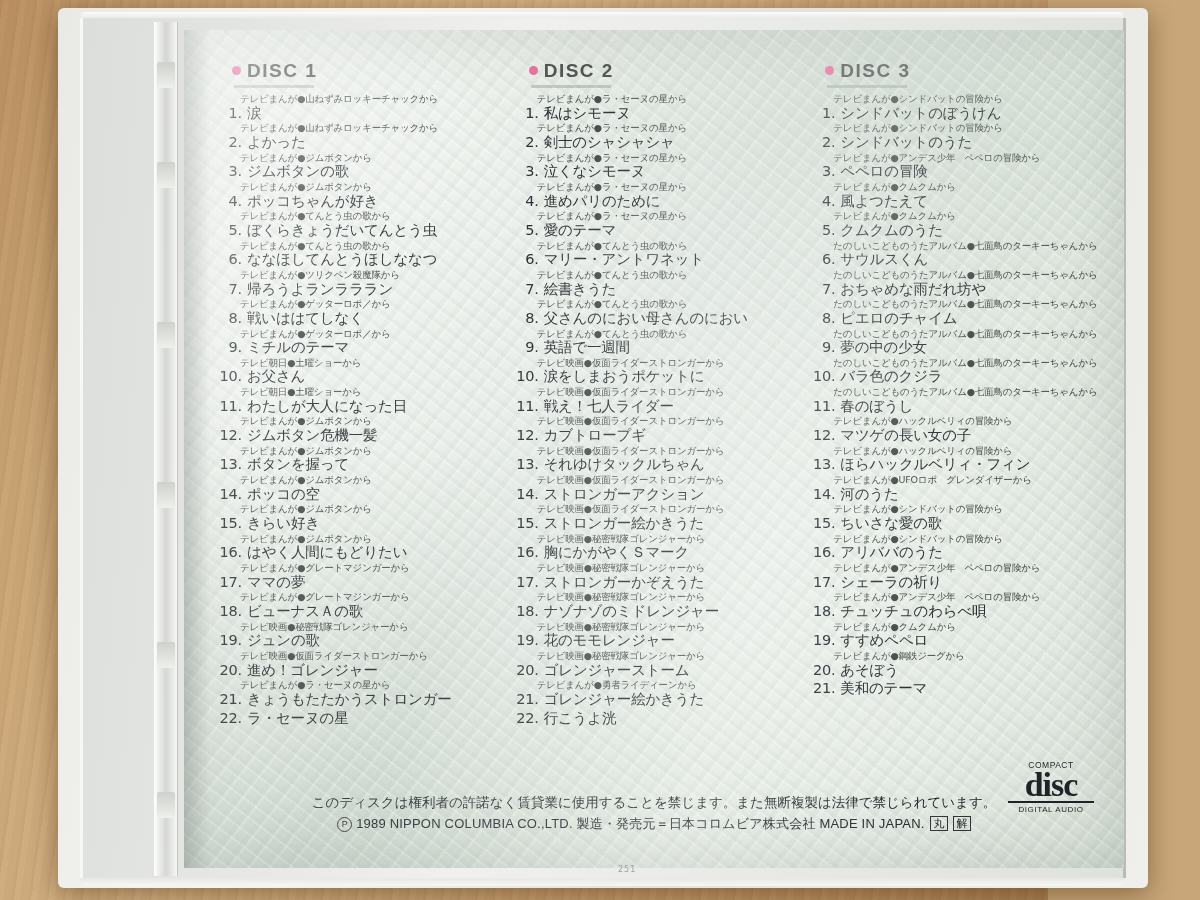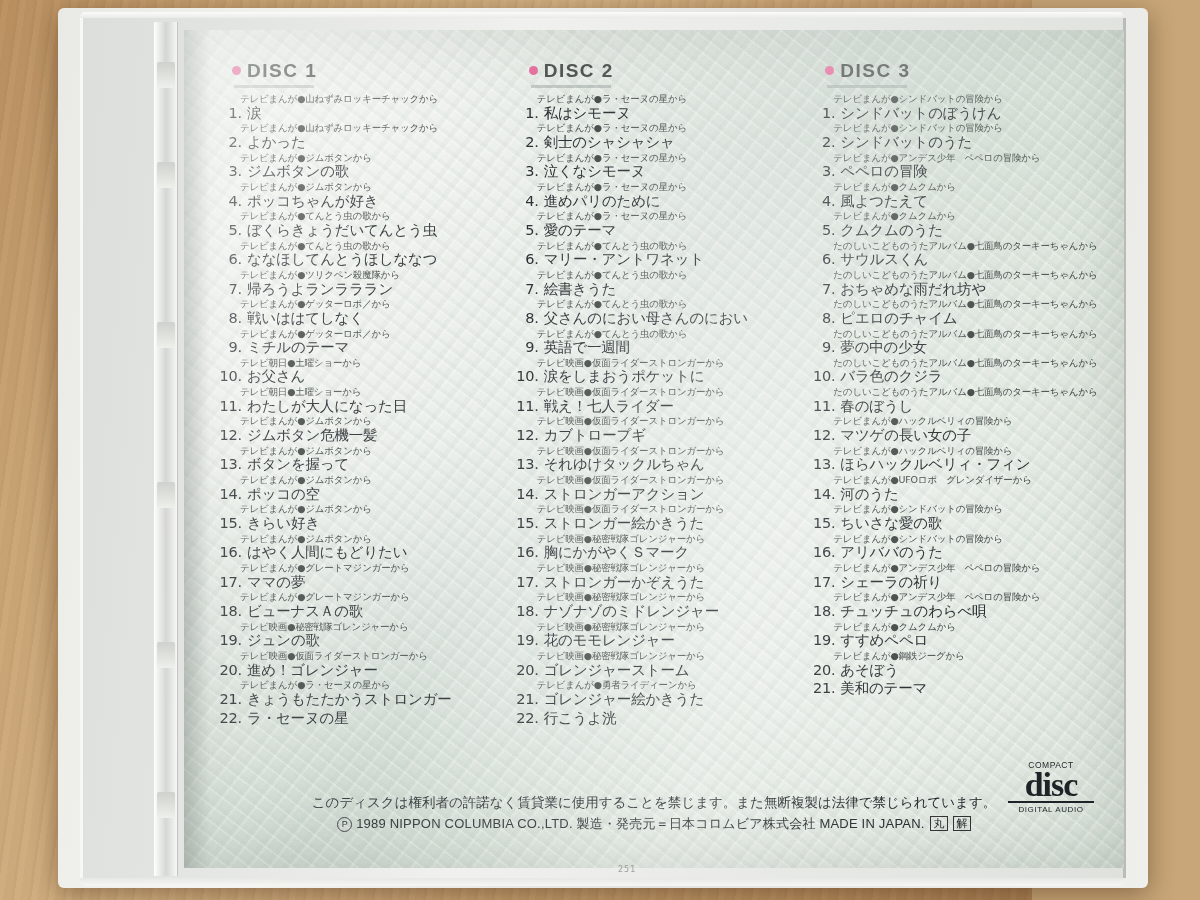--- a/index.html
+++ b/index.html
@@ -5,20 +5,21 @@
   html,body{margin:0;padding:0;}
   body{
     width:1200px;height:900px;overflow:hidden;
     background:#c8a679;
     font-family:"DejaVu Sans", sans-serif;
   }
   .photo{
     position:relative;width:1032px;height:900px;
     background:
       linear-gradient(115deg,#b98f60 0%,#c9a575 18%,#d3b184 38%,#c7a072 62%,#b88f61 85%,#a87f53 100%);
+    padding-left: 16px;
   }
   
   .grain{position:absolute;left:0;top:0;width:100%;height:100%;
     background:repeating-linear-gradient(98deg, rgba(120,80,40,.10) 0 3px, rgba(255,220,180,.06) 3px 9px, rgba(120,80,40,.04) 9px 17px);
     opacity:.7;pointer-events:none;}
   
   .case{
     position:absolute;left:58px;top:8px;width:1090px;height:880px;
     background:linear-gradient(100deg,#e9e9e6,#f4f4f1 25%,#e2e3e0 60%,#efefec 100%);
     border-radius:6px;

